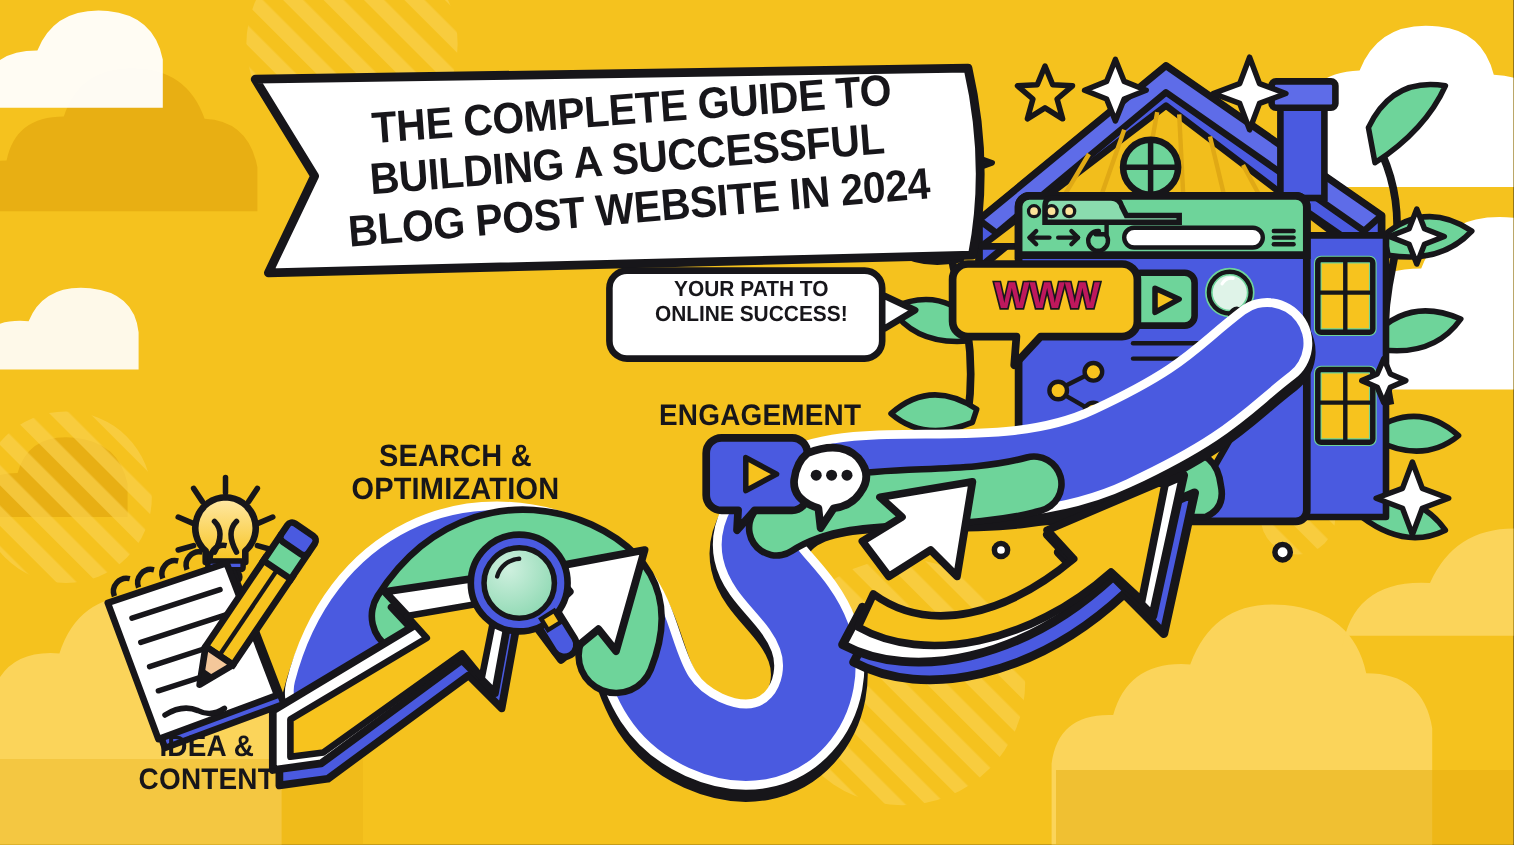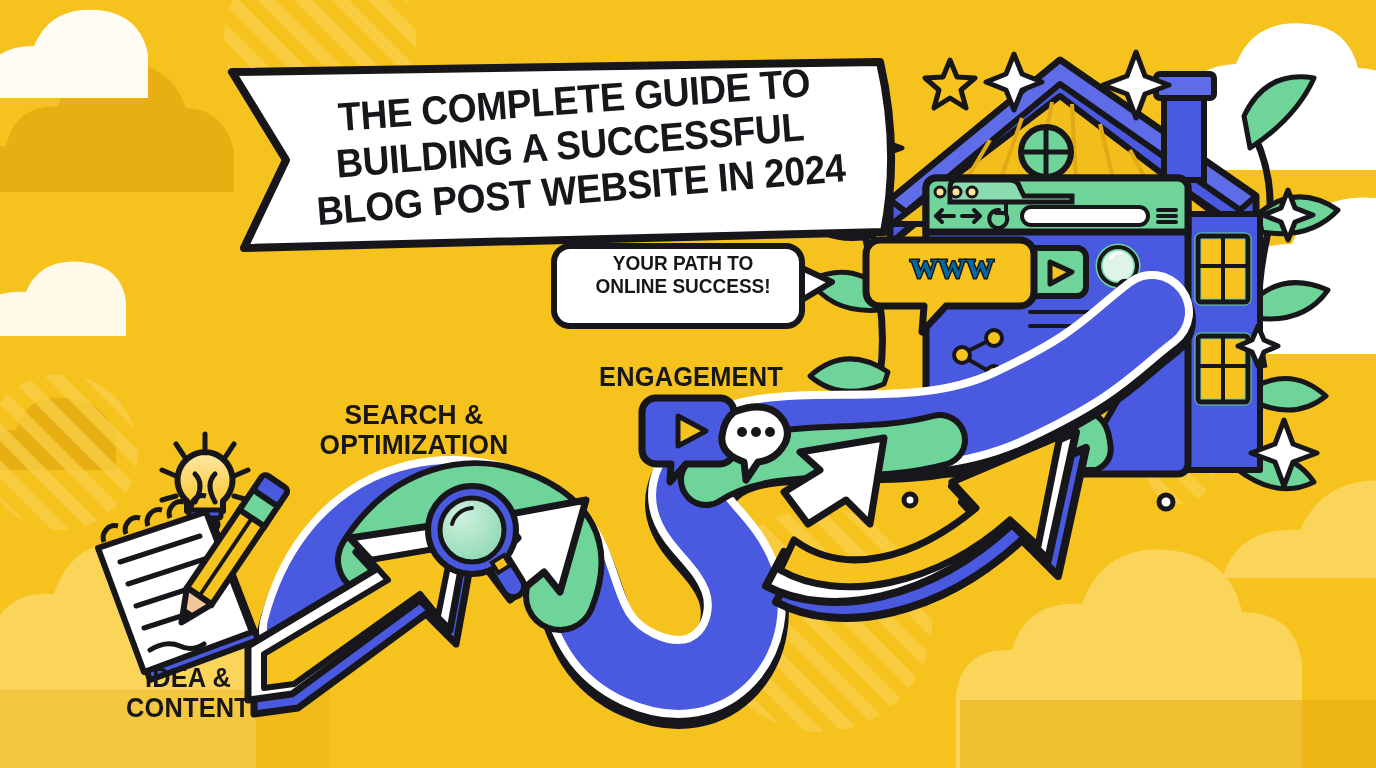--- a/index.html
+++ b/index.html
@@ -49,22 +49,22 @@
     text-align:center;line-height:30px;letter-spacing:0.2px;
     transform:scaleX(0.94);
     pointer-events:none;
   }
   #label-idea{left:108px;top:663px;width:160px;font-size:27px;}
   #label-search{left:288px;top:400px;width:252px;font-size:28px;}
   #label-engagement{left:578px;top:362px;width:226px;font-size:27px;}
 
   .www-text{
     position:absolute;left:884px;top:250px;width:136px;text-align:center;
-    color:#0369a1;font-weight:700;font-size:28px;line-height:38px;
-    font-family:Liberation Serif, serif;
+    color:#be185d;font-weight:700;font-size:34px;line-height:38px;
+    font-family:Liberation Sans, sans-serif;
     transform:scaleX(1.0);
     -webkit-text-stroke:3px #17161a;
     paint-order:stroke fill;
     pointer-events:none;
   }
 </style>
 </head>
 <body>
 
 <div id="stage">

